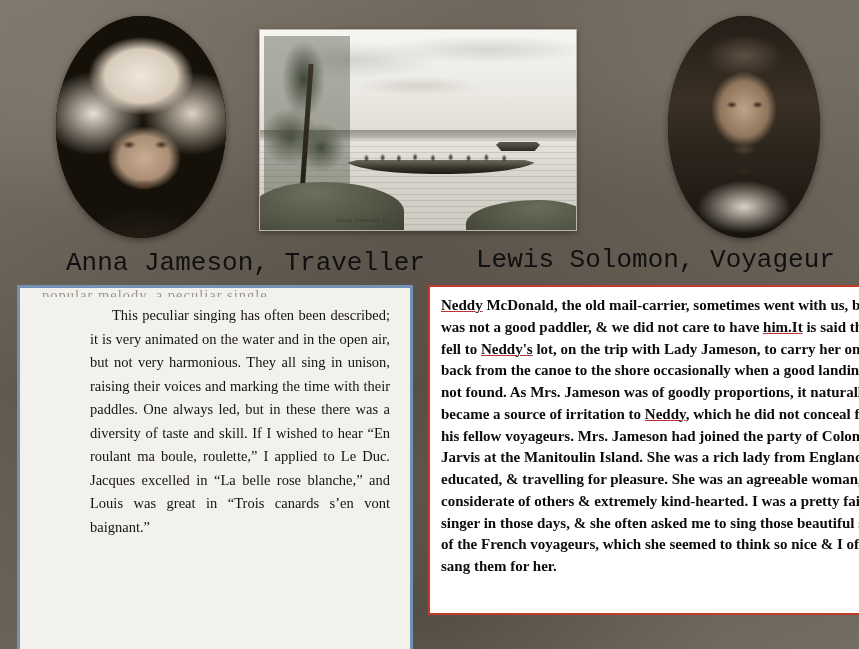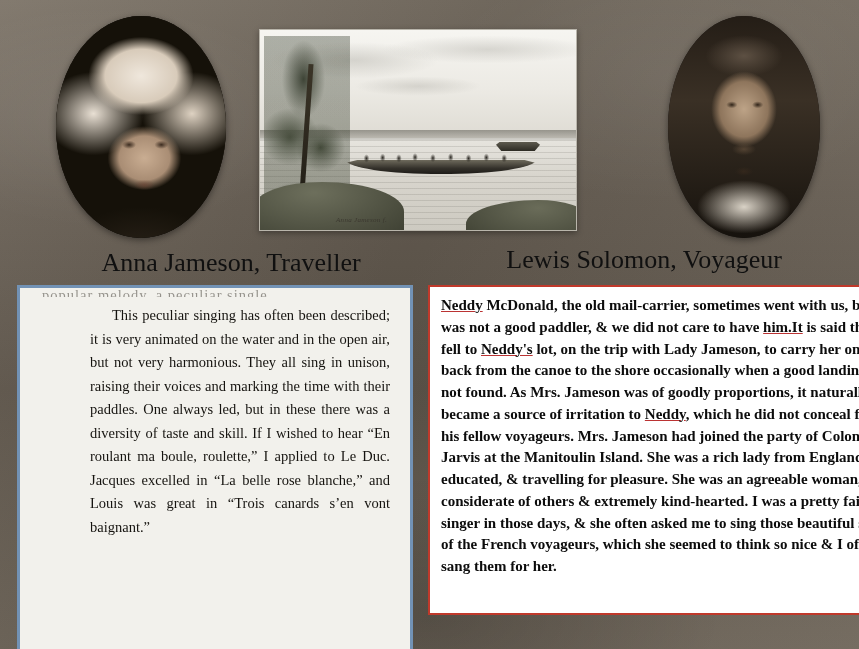--- a/index.html
+++ b/index.html
@@ -230,33 +230,33 @@
     font-family: "Liberation Serif", serif;
     font-style: italic;
     font-size: 7px;
     color: #3b382f;
     letter-spacing: 0.3px;
   }
 
   
   .name-caption {
     position: absolute;
-    font-family: Liberation Serif, serif;
+    font-family: Liberation Mono, monospace;
     font-size: 26px;
     color: #101010;
     white-space: nowrap;
   }
   #caption-left {
     left: 66px;
     top: 248px;
     width: 330px;
     text-align: center;
   }
   #caption-right {
-    left: 452px;
+    left: 476px;
     top: 245px;
     width: 330px;
     text-align: right;
   }
 
   
   #panel-left {
     position: absolute;
     left: 17px;
     top: 285px;

